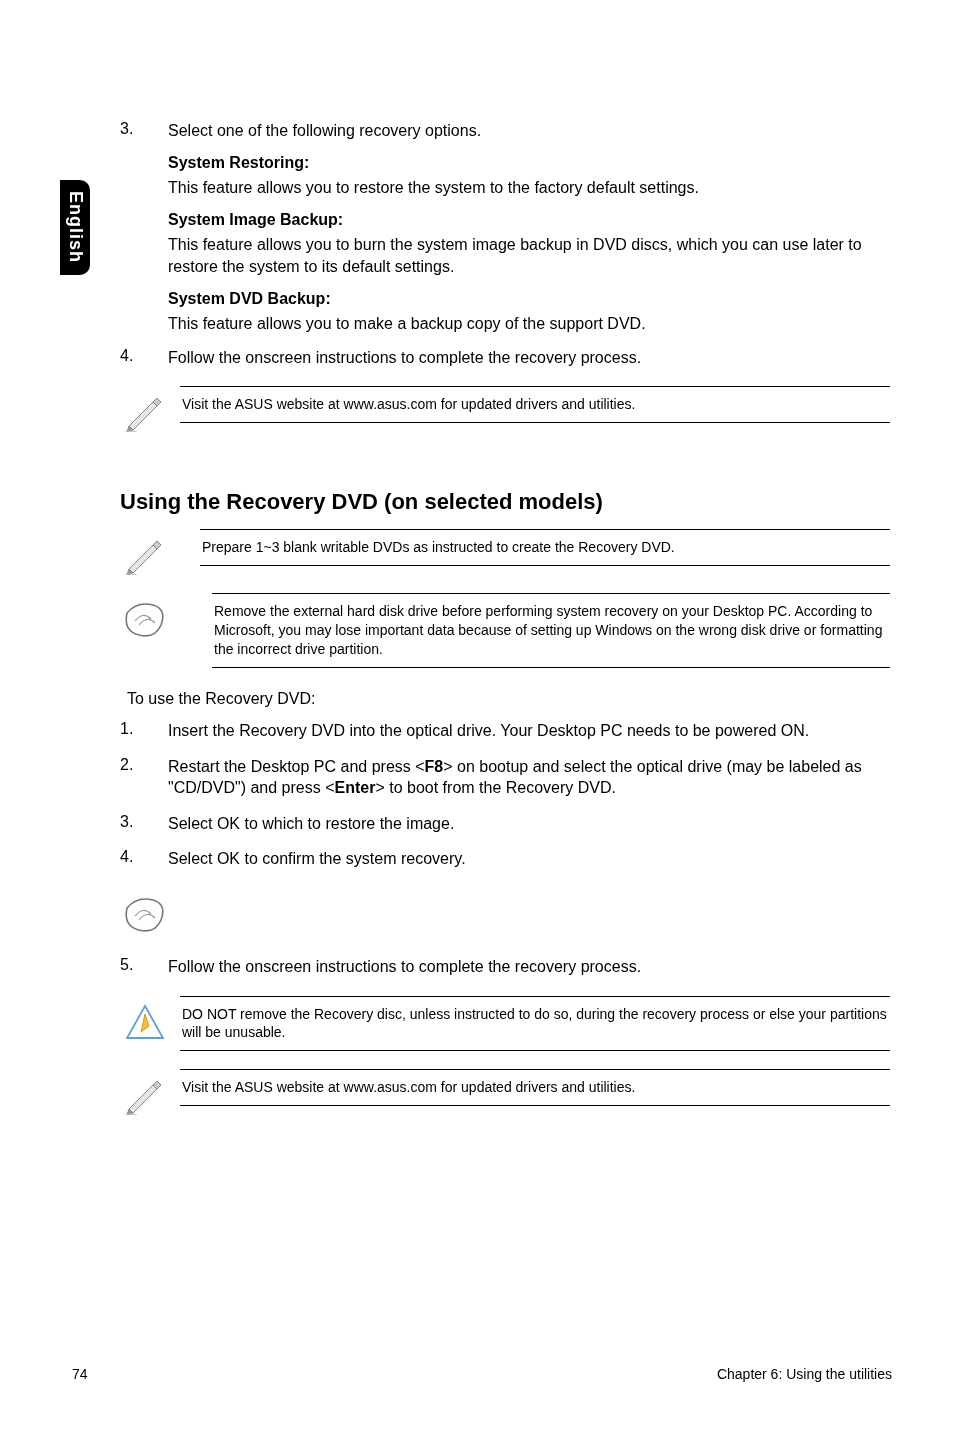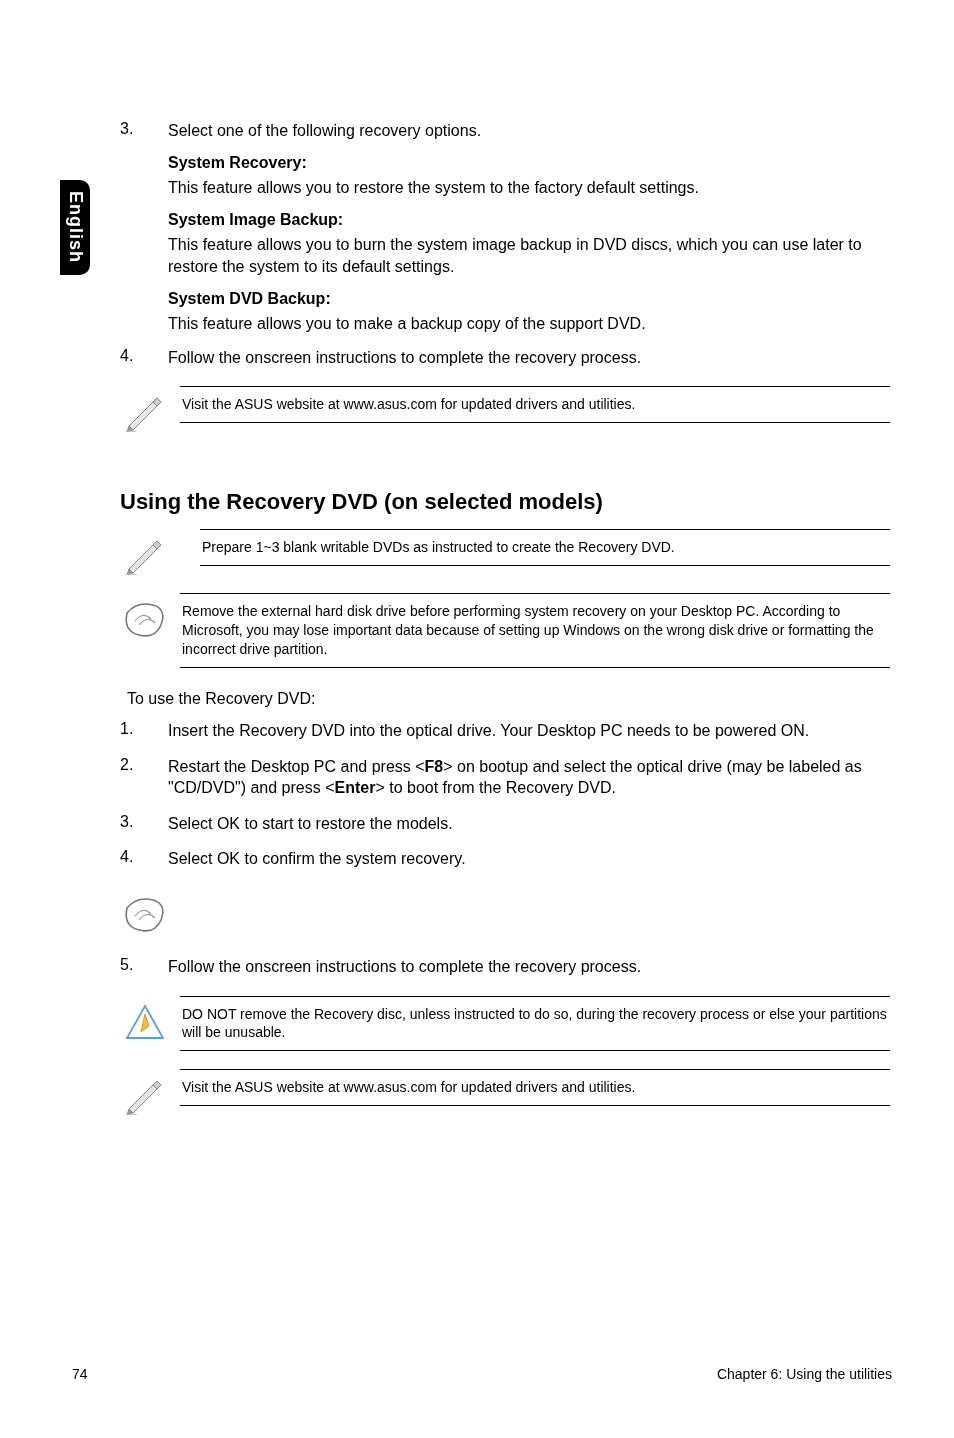--- a/index.html
+++ b/index.html
@@ -85,21 +85,21 @@
 
   <div class="side-tab">English</div>
 
   <div class="content">
 
     <ol class="num-list">
       <li class="num-item">
         <div class="num">3.</div>
         <div class="num-body">
           <div>Select one of the following recovery options.</div>
-          <div class="sub-heading">System Recovery:</div>
+          <div class="sub-heading">System Restoring:</div>
           <div class="sub-text">This feature allows you to restore the system to the factory default settings.</div>
           <div class="sub-heading">System Image Backup:</div>
           <div class="sub-text">This feature allows you to burn the system image backup in DVD discs, which you can use later to restore the system to its default settings.</div>
           <div class="sub-heading">System DVD Backup:</div>
           <div class="sub-text">This feature allows you to make a backup copy of the support DVD.</div>
         </div>
       </li>
       <li class="num-item">
         <div class="num">4.</div>
         <div class="num-body">Follow the onscreen instructions to complete the recovery process.</div>
@@ -125,21 +125,21 @@
         <svg width="44" height="40" viewBox="0 0 44 40">
           <path d="M6 34 L30 10 L34 14 L10 38 Z" fill="#e6e6e6" stroke="#888" stroke-width="1"></path>
           <path d="M30 10 L34 6 L38 10 L34 14 Z" fill="#ccc" stroke="#888" stroke-width="1"></path>
           <path d="M6 34 L4 40 L10 38 Z" fill="#999" stroke="#888" stroke-width="1"></path>
           <path d="M2 40 Q8 38 14 40" fill="none" stroke="#bbb" stroke-width="1"></path>
         </svg>
       </div>
       <div class="callout-body">Prepare 1~3 blank writable DVDs as instructed to create the Recovery DVD.</div>
     </div>
 
-    <div class="callout" style="margin-top:2px;">
+    <div class="callout" style="margin-top:2px;gap:32px;">
       <div class="callout-icon">
         <svg width="48" height="44" viewBox="0 0 48 44">
           <path d="M6 14 Q16 2 32 6 Q46 10 40 26 Q34 40 18 36 Q2 32 6 14 Z" fill="none" stroke="#777" stroke-width="1.6"></path>
           <path d="M14 22 Q22 12 30 20 M18 26 Q26 16 34 24" fill="none" stroke="#999" stroke-width="1.2"></path>
         </svg>
       </div>
       <div class="callout-body">Remove the external hard disk drive before performing system recovery on your Desktop PC. According to Microsoft, you may lose important data because of setting up Windows on the wrong disk drive or formatting the incorrect drive partition.</div>
     </div>
 
     <div class="para-heading">To use the Recovery DVD:</div>
@@ -150,21 +150,21 @@
         <div class="num-body">Insert the Recovery DVD into the optical drive. Your Desktop PC needs to be powered ON.</div>
       </li>
       <li class="num-item">
         <div class="num">2.</div>
         <div class="num-body">
           <span>Restart the Desktop PC and press &lt;</span><b>F8</b><span>&gt; on bootup and select the optical drive (may be labeled as "CD/DVD") and press &lt;</span><b>Enter</b><span>&gt; to boot from the Recovery DVD.</span>
         </div>
       </li>
       <li class="num-item">
         <div class="num">3.</div>
-        <div class="num-body">Select OK to start to restore the models.</div>
+        <div class="num-body">Select OK to which to restore the image.</div>
       </li>
       <li class="num-item">
         <div class="num">4.</div>
         <div class="num-body">Select OK to confirm the system recovery.</div>
       </li>
     </ol>
 
     <div class="callout">
       <div class="callout-icon">
         <svg width="48" height="44" viewBox="0 0 48 44">

